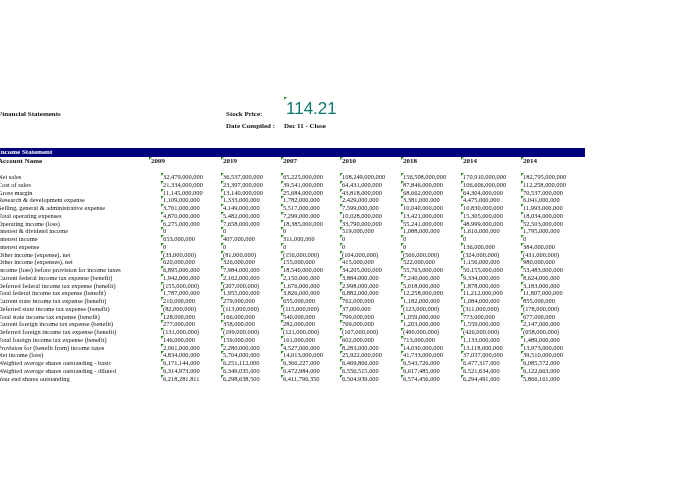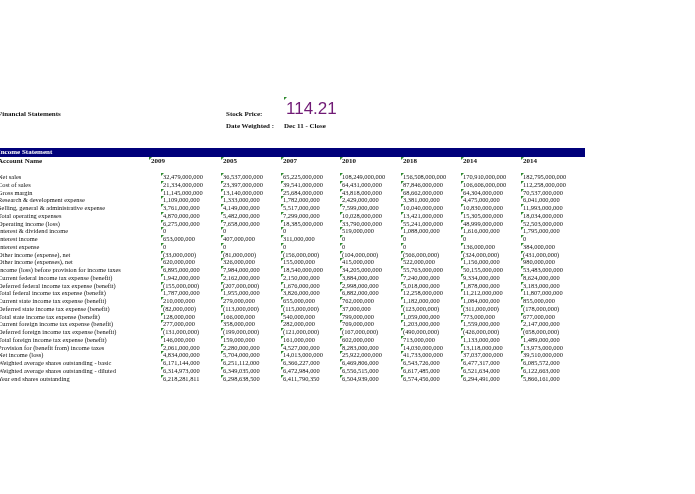--- a/index.html
+++ b/index.html
@@ -1,52 +1,52 @@
 <!DOCTYPE html>
 <html><head>
 <meta charset="utf-8">
 <style>
   html, body { margin:0; padding:0; background:#ffffff; }
   body { width:695px; height:494px; position:relative; overflow:hidden; font-family:"Liberation Serif", serif; color:#111; }
   .title { position:absolute; left:-2px; top:110px; font-size:7px; font-weight:bold; }
   .lbl { position:absolute; left:226px; font-size:7px; font-weight:bold; }
   .lbl.price { top:110px; }
   .lbl.date { top:122px; }
-  .price-val { position:absolute; left:286px; top:99px; font-family:"Liberation Sans", sans-serif; font-size:17px; color:#701a75; }
+  .price-val { position:absolute; left:286px; top:99px; font-family:"Liberation Sans", sans-serif; font-size:17px; color:#0f766e; }
   .date-val { position:absolute; left:284px; top:122px; font-size:7px; font-weight:bold; }
   .marker { position:absolute; width:0; height:0; border-top:3px solid #2e8b2e; border-right:3px solid transparent; }
   .bar { position:absolute; left:0; top:148px; width:585px; height:9px; background:#00007a; color:#fff; font-size:7px; font-weight:bold; line-height:9px; padding-left:0; box-sizing:border-box; }
   .bar span { margin-left:-2px; }
   .hdr { position:absolute; top:157px; left:0; width:585px; height:9px; font-size:7px; font-weight:bold; }
   .hdr .acct { position:absolute; left:-2px; top:0; }
   .hdr .yr { position:absolute; top:0; }
   .rows { position:absolute; left:0; top:173px; width:585px; }
   .row { position:relative; height:7.75px; font-size:6.4px; line-height:7.75px; white-space:nowrap; }
   .row .name { position:absolute; left:-2px; top:0; }
   .row .v { position:absolute; top:0; }
   .v::before, .yr::before { content:""; position:absolute; left:-2px; top:0; width:0; height:0; border-top:3px solid #2e8b2e; border-right:3px solid transparent; }
 </style>
 </head>
 <body>
 
 <div class="title">Financial Statements</div>
 <div class="lbl price">Stock Price:</div>
 <div class="price-val">114.21</div>
 <div class="marker" style="left:284px;top:97px;"></div>
-<div class="lbl date">Date Weighted :</div>
+<div class="lbl date">Date Compiled :</div>
 <div class="date-val">Dec 11 - Close</div>
 
 <div class="bar">
   <span>Income Statement</span>
 </div>
 
 <div class="hdr">
   <span class="acct">Account Name</span>
   <span class="yr" style="left:151px">2009</span>
-  <span class="yr" style="left:223px">2005</span>
+  <span class="yr" style="left:223px">2019</span>
   <span class="yr" style="left:283px">2007</span>
   <span class="yr" style="left:342px">2010</span>
   <span class="yr" style="left:403px">2018</span>
   <span class="yr" style="left:463px">2014</span>
   <span class="yr" style="left:523px">2014</span>
 </div>
 
 <div class="rows" id="rows">
     <div class="row">
       <span class="name">Net sales</span>

